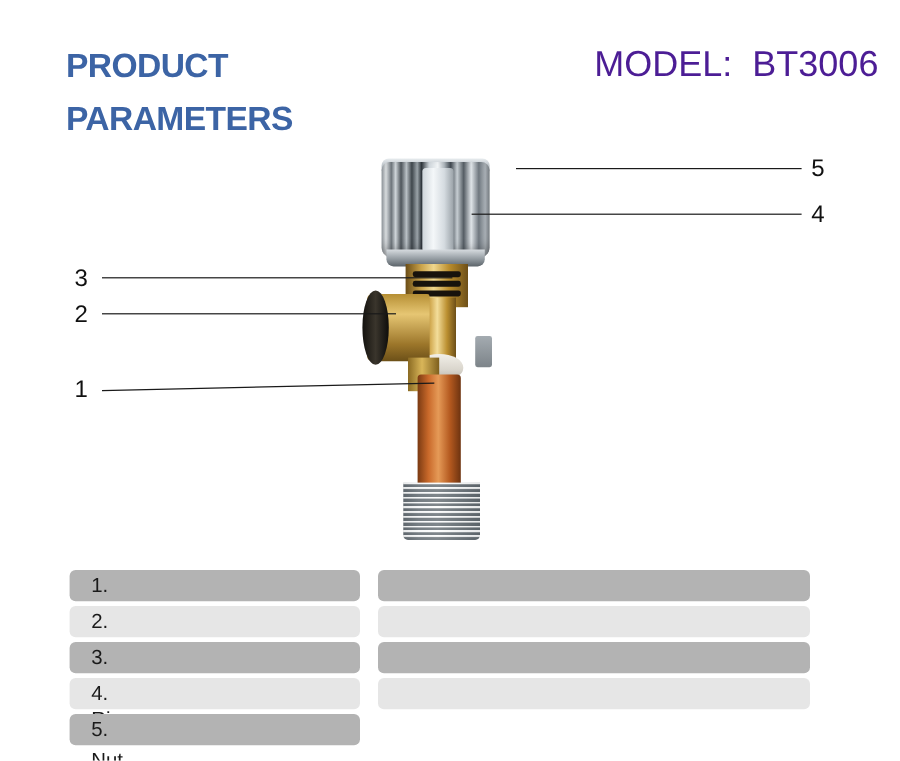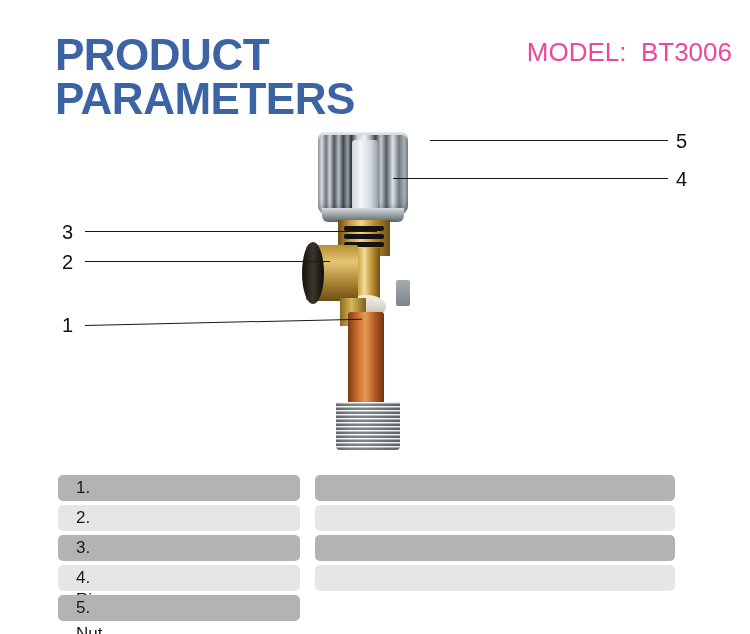--- a/index.html
+++ b/index.html
@@ -18,33 +18,33 @@
     background: #ffffff;
     overflow: hidden;
   }
 
   
   #title {
     position: absolute;
     left: 55px;
     top: 33px;
     width: 420px;
-    font-size: 44px;
+    font-size: 28px;
     line-height: 44px;
     font-weight: bold;
     color: #3c64a5;
     letter-spacing: -0.5px;
     white-space: pre-line;
   }
   #model {
     position: absolute;
     right: 18px;
     top: 37px;
-    font-size: 26px;
-    color: #ec4899;
+    font-size: 30px;
+    color: #4c1d95;
     white-space: pre;
     text-align: center;
   }
 
   
   .callout-num {
     position: absolute;
     font-size: 20px;
     color: #111111;
     line-height: 20px;

